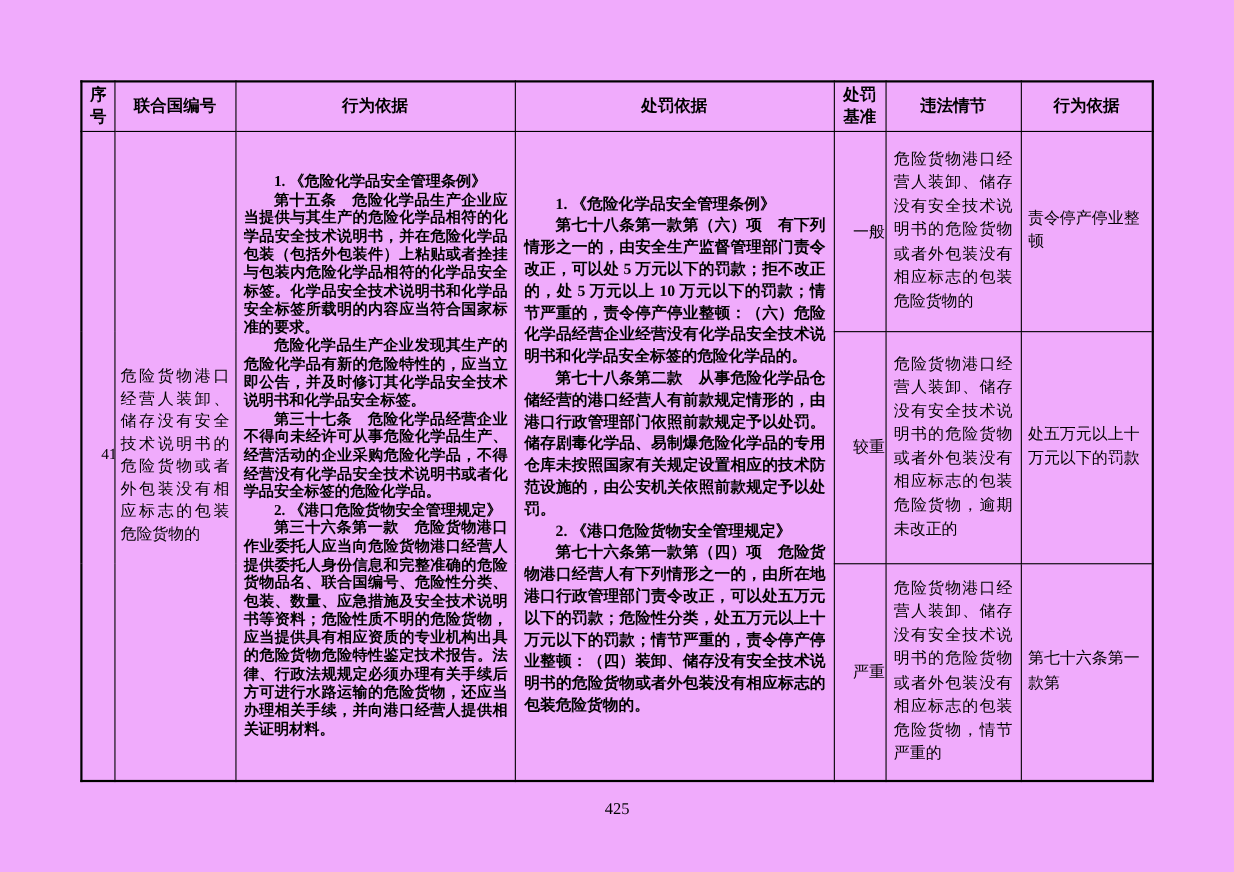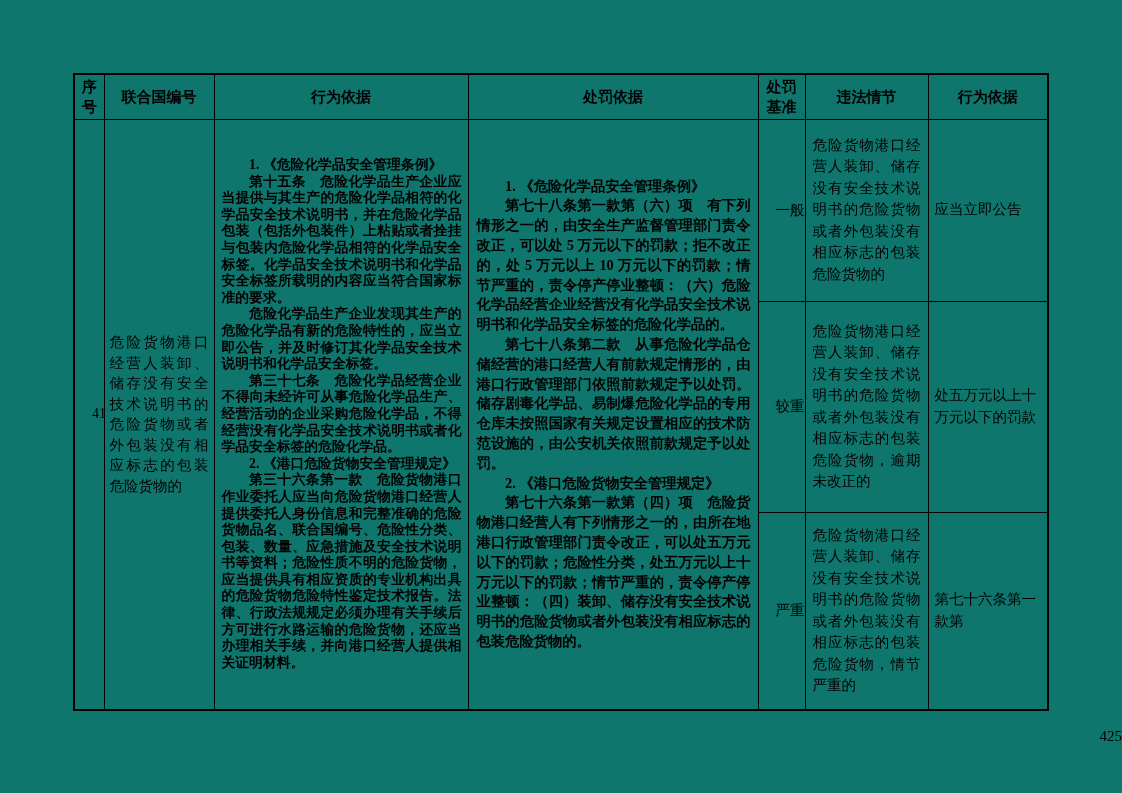--- a/index.html
+++ b/index.html
@@ -6,21 +6,21 @@
     margin: 0;
     padding: 0;
     background: #ffffff;
     font-family: "Liberation Serif", "DejaVu Serif", serif;
     color: #000000;
   }
   .page {
     position: relative;
     width: 1122px;
     height: 793px;
-    background: #0f766e;
+    background: #f0abfc;
     overflow: hidden;
   }
   table.law-table {
     position: absolute;
     left: 73px;
     top: 73px;
     width: 974px;
     height: 636px;
     border-collapse: collapse;
     table-layout: fixed;
@@ -91,21 +91,21 @@
     font-size: 14.5px;
     line-height: 21.5px;
     padding: 0 6px;
     text-align: left;
   }
   .page-number {
     position: absolute;
     left: 0;
     right: 0;
     top: 728px;
-    text-align: right;
+    text-align: center;
     font-size: 15px;
   }
 </style>
 </head>
 <body>
 
 <div class="page">
 
   <table class="law-table">
     <colgroup>
@@ -142,21 +142,21 @@
         </td>
         <td class="col-penalty" rowspan="3">
           <p>1. 《危险化学品安全管理条例》</p>
           <p>第七十八条第一款第（六）项　有下列情形之一的，由安全生产监督管理部门责令改正，可以处 5 万元以下的罚款；拒不改正的，处 5 万元以上 10 万元以下的罚款；情节严重的，责令停产停业整顿：（六）危险化学品经营企业经营没有化学品安全技术说明书和化学品安全标签的危险化学品的。</p>
           <p>第七十八条第二款　从事危险化学品仓储经营的港口经营人有前款规定情形的，由港口行政管理部门依照前款规定予以处罚。储存剧毒化学品、易制爆危险化学品的专用仓库未按照国家有关规定设置相应的技术防范设施的，由公安机关依照前款规定予以处罚。</p>
           <p>2. 《港口危险货物安全管理规定》</p>
           <p>第七十六条第一款第（四）项　危险货物港口经营人有下列情形之一的，由所在地港口行政管理部门责令改正，可以处五万元以下的罚款；危险性分类，处五万元以上十万元以下的罚款；情节严重的，责令停产停业整顿：（四）装卸、储存没有安全技术说明书的危险货物或者外包装没有相应标志的包装危险货物的。</p>
         </td>
         <td class="col-degree">一般</td>
         <td class="col-circumstance">危险货物港口经营人装卸、储存没有安全技术说明书的危险货物或者外包装没有相应标志的包装危险货物的</td>
-        <td class="col-standard">应当立即公告</td>
+        <td class="col-standard">责令停产停业整顿</td>
       </tr>
       <tr class="sub2">
         <td class="col-degree">较重</td>
         <td class="col-circumstance">危险货物港口经营人装卸、储存没有安全技术说明书的危险货物或者外包装没有相应标志的包装危险货物，逾期未改正的</td>
         <td class="col-standard">处五万元以上十万元以下的罚款</td>
       </tr>
       <tr class="sub3">
         <td class="col-degree">严重</td>
         <td class="col-circumstance">危险货物港口经营人装卸、储存没有安全技术说明书的危险货物或者外包装没有相应标志的包装危险货物，情节严重的</td>
         <td class="col-standard">第七十六条第一款第</td>

